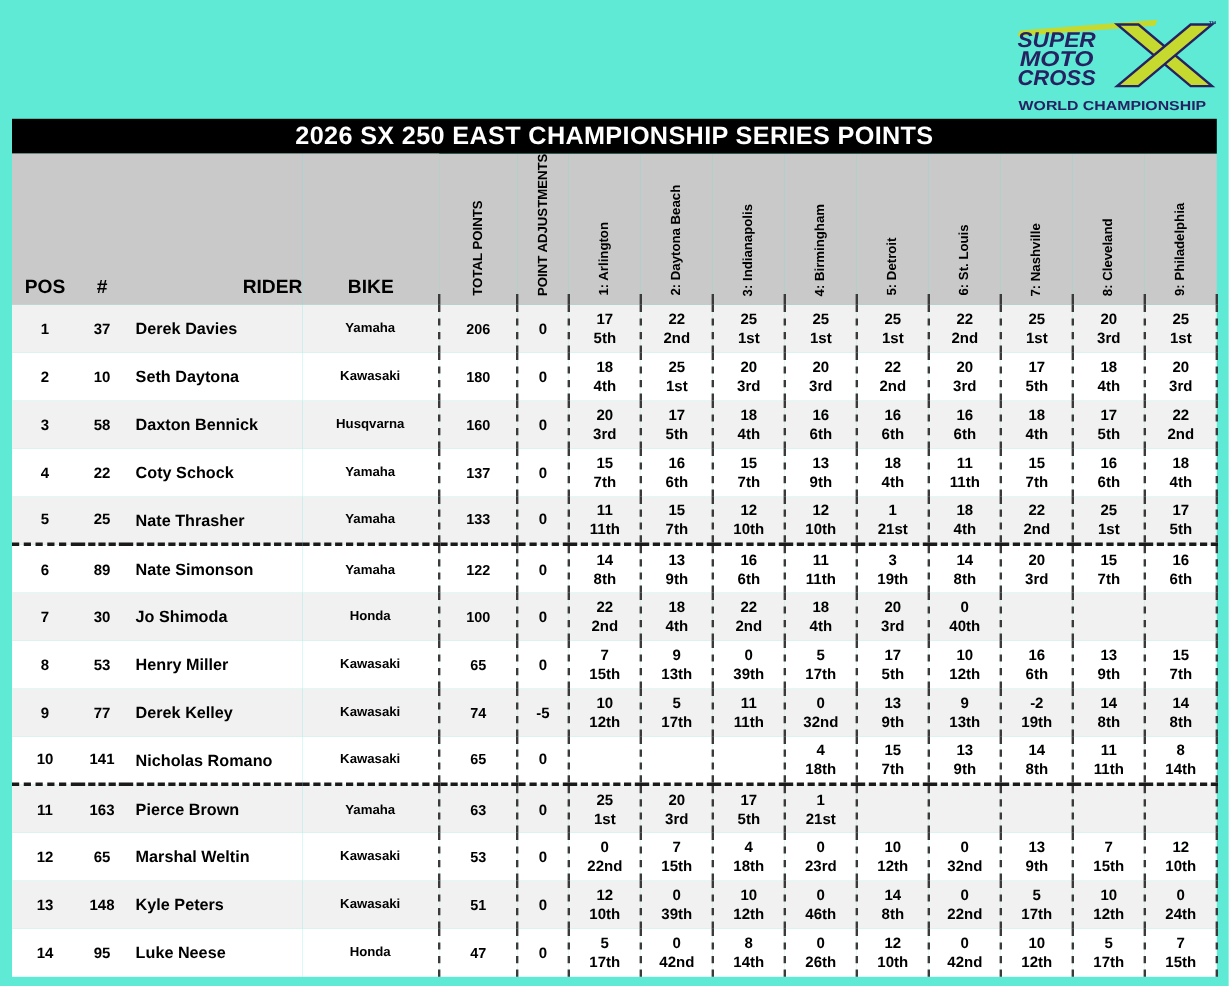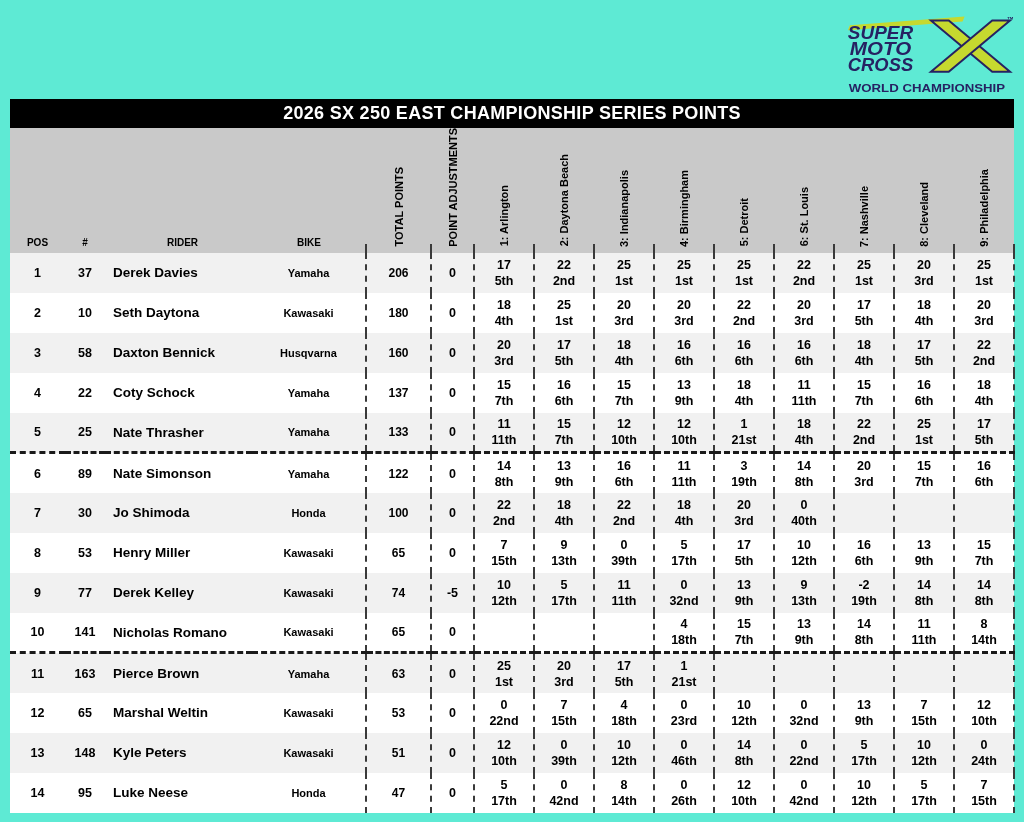--- a/index.html
+++ b/index.html
@@ -9,42 +9,42 @@
     overflow:hidden; font-family:"Liberation Sans","DejaVu Sans",sans-serif;
   }
 
   
   .logo { position:absolute; top:12px; right:10px; width:178px; height:88px; }
 
   
   .title-bar {
     position:absolute; left:10px; top:99px; width:1004px; height:29px;
     background:#000000; color:#ffffff; display:flex; align-items:center;
-    justify-content:center; font-weight:bold; font-size:18px; letter-spacing:0.3px;
+    justify-content:center; font-weight:bold; font-size:21px; letter-spacing:0.3px;
   }
 
   
   table.points {
     position:absolute; left:10px; top:128px; width:1004px;
     border-collapse:collapse; table-layout:fixed;
   }
   col.c-pos   { width:55px; }
   col.c-num   { width:40px; }
   col.c-rider { width:147px; }
   col.c-bike  { width:114px; }
   col.c-total { width:65px; }
   col.c-adj   { width:43px; }
   col.c-race  { width:60px; }
 
   thead th {
     background:#c9c9c9; height:119px; vertical-align:bottom;
     padding:0 0 5px 0; font-weight:bold; color:#000;
   }
-  th.plain { font-size:10px; text-align:center; }
-  th.plain.left { text-align:center; padding-left:8px; }
+  th.plain { font-size:16px; text-align:center; }
+  th.plain.left { text-align:right; padding-left:8px; }
   th.vert { position:relative; text-align:center; padding-bottom:2px; }
   .rot {
     writing-mode:vertical-rl; transform:rotate(180deg);
     font-weight:bold; font-size:11px; white-space:nowrap; display:inline-block;
     line-height:12px;
   }
   
   th.vert::before {
     content:""; position:absolute; bottom:0; left:-1px; height:9px; width:0;
     border-left:2px dashed #3a3a3a;

